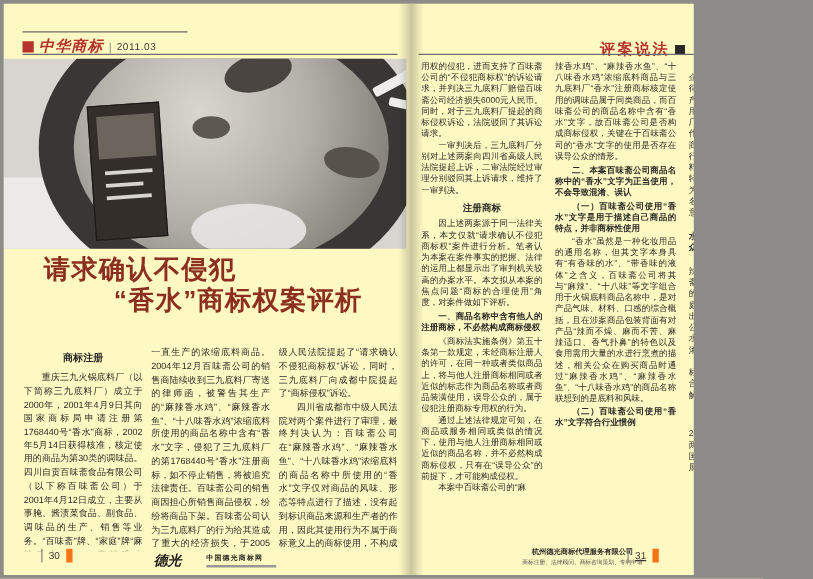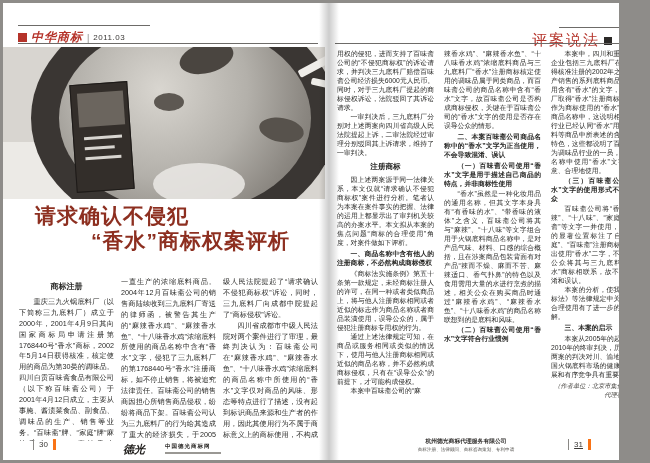--- a/index.html
+++ b/index.html
@@ -1,33 +1,33 @@
 <!DOCTYPE html>
 <html><head>
 <meta charset="utf-8">
 <style>
   * { margin:0; padding:0; box-sizing:border-box; }
   body { width:650px; height:463px; background:#8e8c89; font-family:"Liberation Sans", sans-serif; overflow:hidden; }
-  #spread { position:absolute; left:3px; top:3px; width:616px; height:457px; background:#ffffff; overflow:hidden; }
+  #spread { position:absolute; left:3px; top:3px; width:552px; height:457px; background:#fef9c3; overflow:hidden; }
   #gutter { position:absolute; left:316px; top:0; width:20px; height:457px;
             background:linear-gradient(90deg, rgba(0,0,0,0) 0%, rgba(0,0,0,0.20) 50%, rgba(0,0,0,0) 100%); }
 
   
   .rule { position:absolute; height:1px; background:#6d6b68; }
   #lp-rule-top   { left:15px; top:22px; width:132px; }
   #lp-rule-long  { left:15px; top:40px; width:300px; }
   #rp-rule-top   { left:556px; top:24px; width:86px; }
   #rp-rule-long  { left:332px; top:40px; width:310px; }
   #lp-header { position:absolute; left:15px; top:26px; display:flex; align-items:center; gap:4px; }
   .logo-square { width:9px; height:9px; background:#b5332a; display:inline-block; }
   #magazine-logo { font-size:12px; font-weight:bold; font-style:italic; color:#b5332a; letter-spacing:1px; }
   #issue-sep { color:#8a8885; font-size:9px; }
   #issue { font-size:8px; color:#3a3836; letter-spacing:0.5px; }
   #rp-header { position:absolute; right:7px; top:28px; display:flex; align-items:center; gap:4px; }
-  #section-label { font-size:15px; font-weight:normal; color:#b5332a; letter-spacing:2px; }
+  #section-label { font-size:12px; font-weight:bold; color:#b5332a; letter-spacing:2px; }
   .sq-dark { width:8px; height:8px; background:#2b2927; display:inline-block; }
 
   
   #photo { position:absolute; left:0; top:44px; width:322px; height:152px; background:#d8d5d0; overflow:hidden; }
   #photo .corner-light { position:absolute; left:0; top:95px; width:72px; height:60px; background:#eceae6; }
   #pan-outer { position:absolute; left:28px; top:-48px; width:306px; height:238px; border-radius:50%; background:#3a3633; }
   #pan-inner { position:absolute; left:56px; top:-24px; width:252px; height:190px; border-radius:50%;
                background:radial-gradient(circle at 40% 35%, #d9d6d0 0%, #b3b0aa 45%, #8b8781 75%, #6f6b65 100%); }
   .blob { position:absolute; border-radius:50%; background:#4a4540; }
   .b1 { left:120px; top:20px; width:55px; height:30px; transform:rotate(-15deg); }
@@ -59,21 +59,21 @@
   #rp-col1 { left:334px; } #rp-col2 { left:441px; } #rp-col3 { left:548px; }
   .para.p    { text-indent:2em; }
   .para.cont { text-indent:0; }
   .para.head { font-weight:bold; text-align:center; font-size:1.12em; margin:5px 0 4px; text-indent:0; }
   .para.sub  { font-weight:bold; text-indent:2em; margin:2px 0; }
   .para.subi { font-weight:bold; text-indent:2em; margin:1px 0; }
   .para.note { font-style:italic; text-align:right; font-size:0.92em; color:#45433f; margin-top:2px; }
 
   
   .page-num { position:absolute; bottom:10px; font-size:8px; color:#3a3836; padding:1px 5px;
-              border-left:1px solid #8a8885; border-right:3px solid #f97316; }
+              border-left:1px solid #8a8885; border-right:5px solid #f97316; }
   #page-num-left { left:30px; } #page-num-right { right:28px;text-decoration:underline; }
   #footer-logo { position:absolute; left:120px; bottom:6px; display:flex; align-items:center; gap:20px; }
   #footer-logo-chars { font-size:11px; font-weight:900; font-style:italic; color:#1d1b19; line-height:10px; }
   #footer-logo-text { font-size:5.5px; font-weight:bold; color:#2b2927; letter-spacing:1px; }
   #footer-logo-bar { width:56px; height:2px; background:#9a9894; margin-top:2px; }
   #footer-company-box { position:absolute; left:398px; bottom:8px; width:130px; text-align:center; }
   #footer-company { font-size:5.8px; font-weight:bold; color:#2b2927; }
   #footer-services { font-size:4.6px; color:#55534f; margin-top:1px; }
 </style>
 </head>

